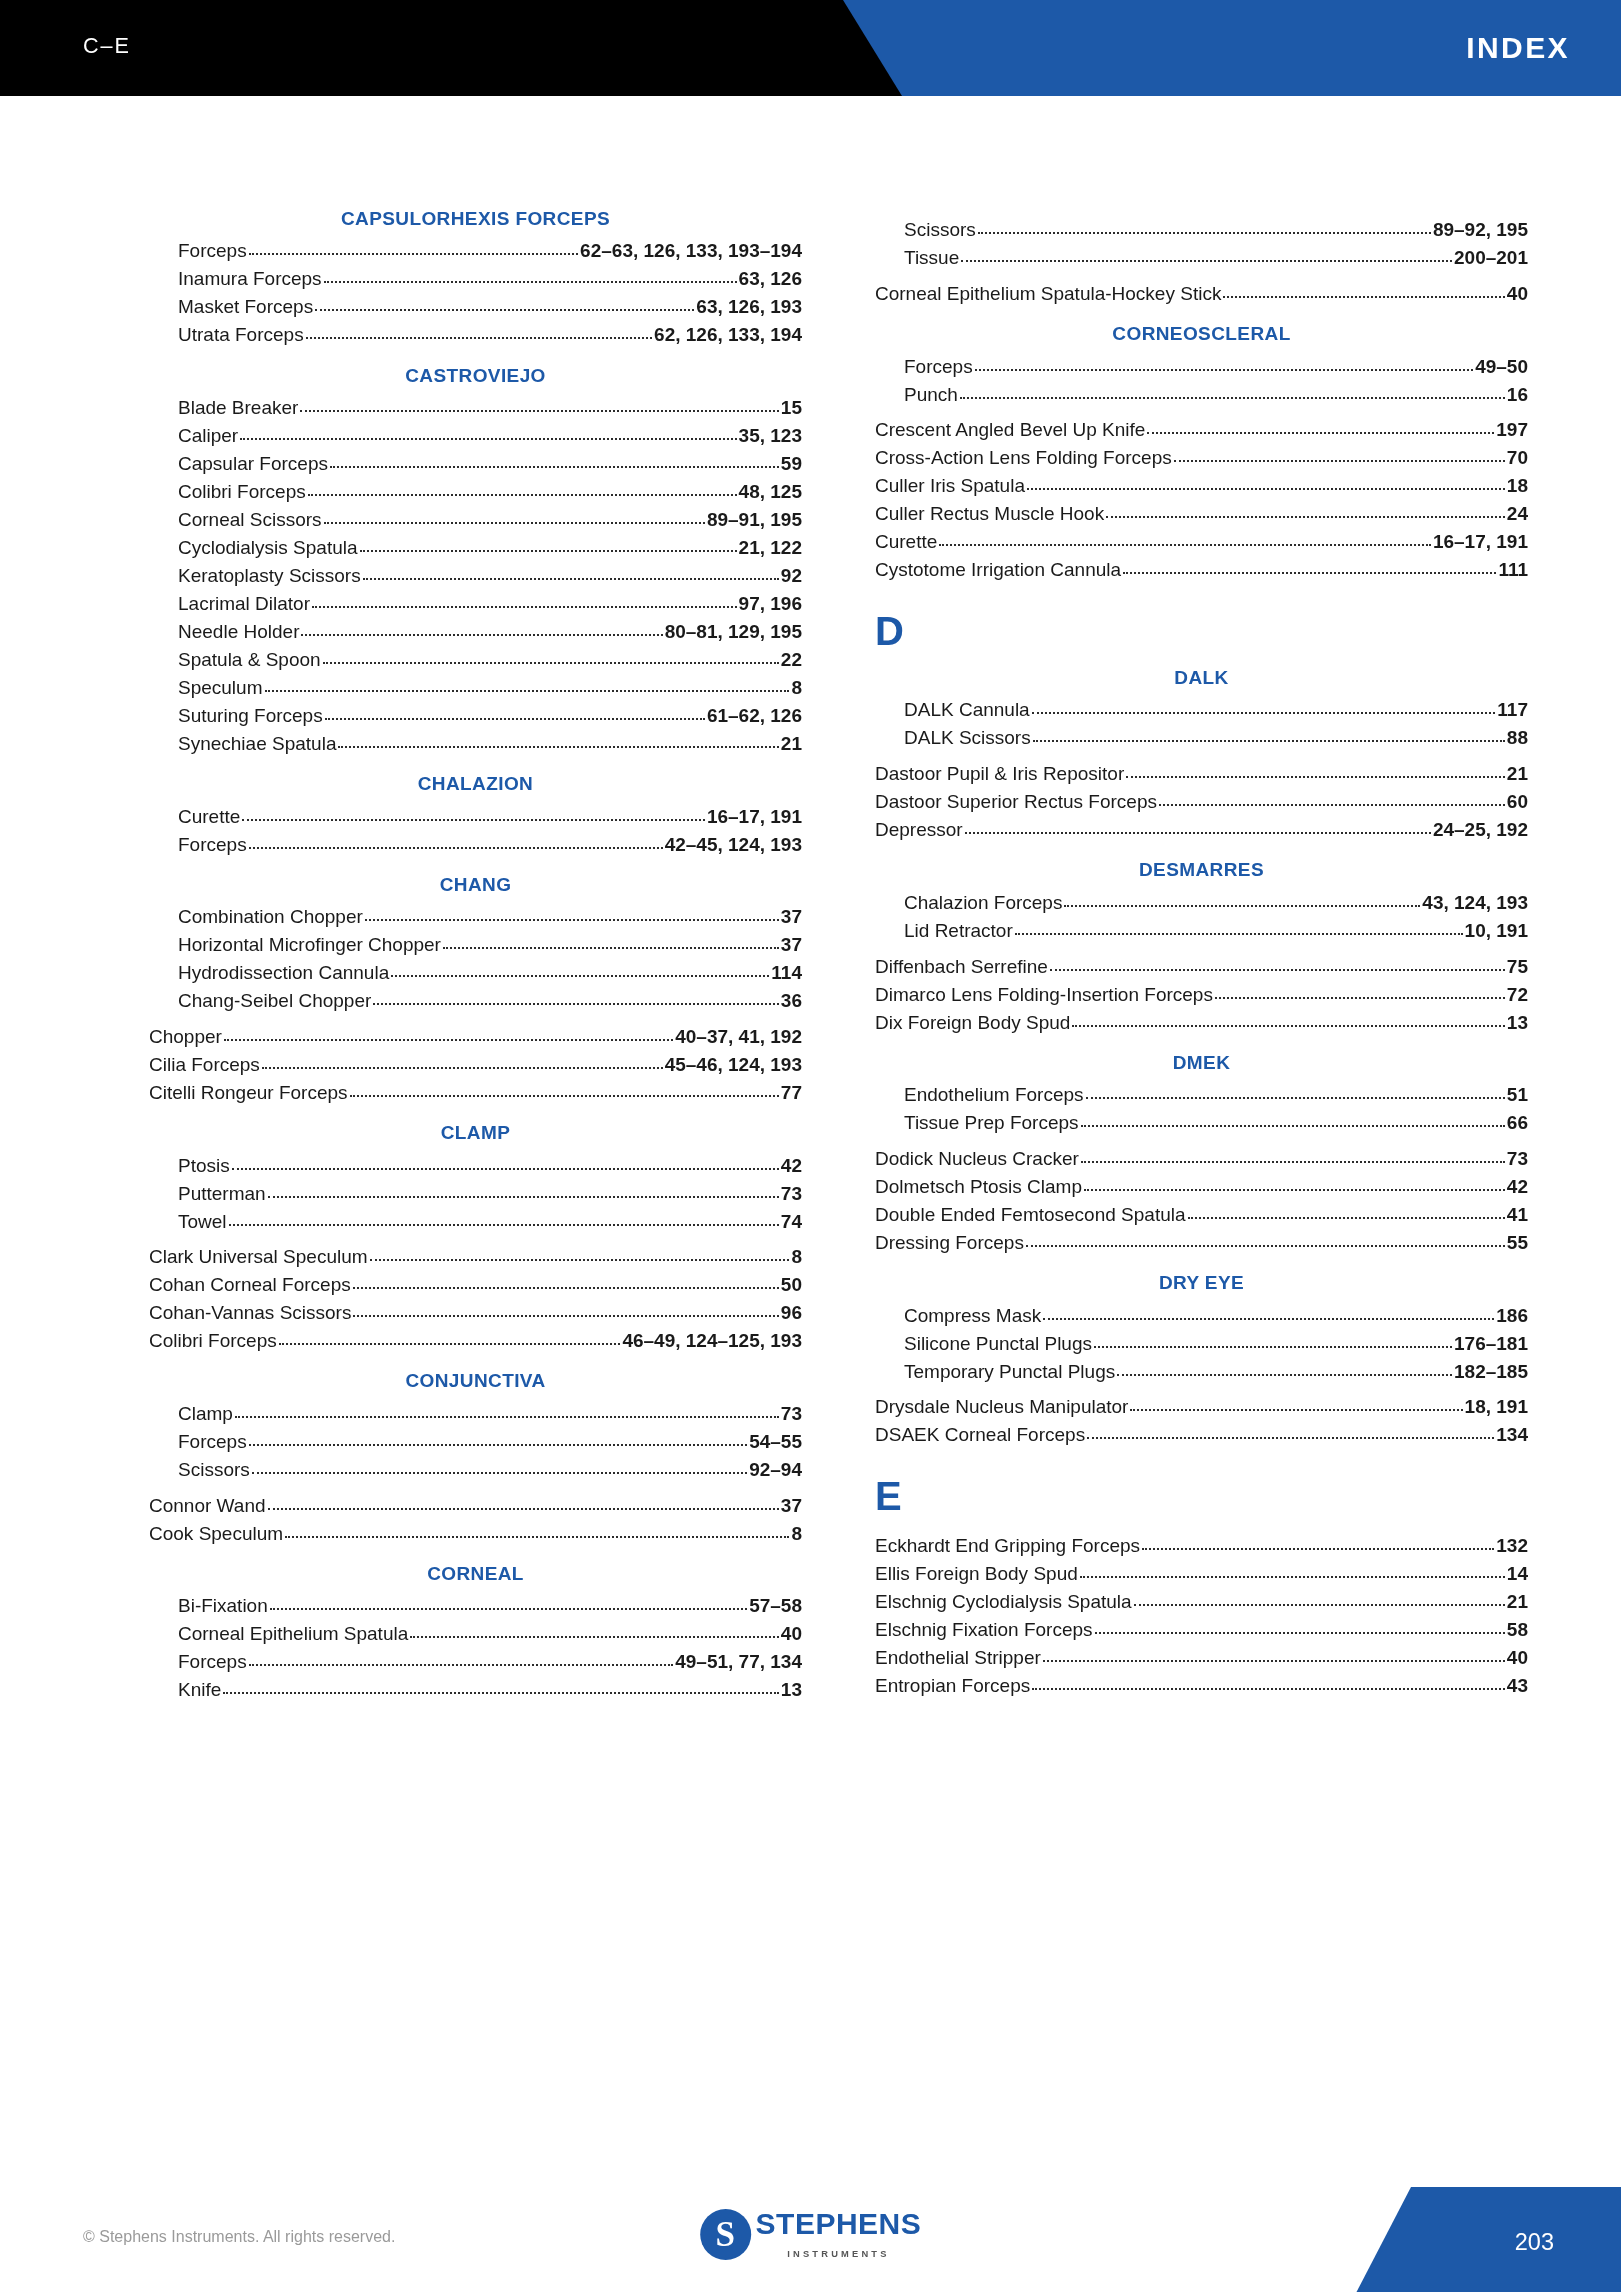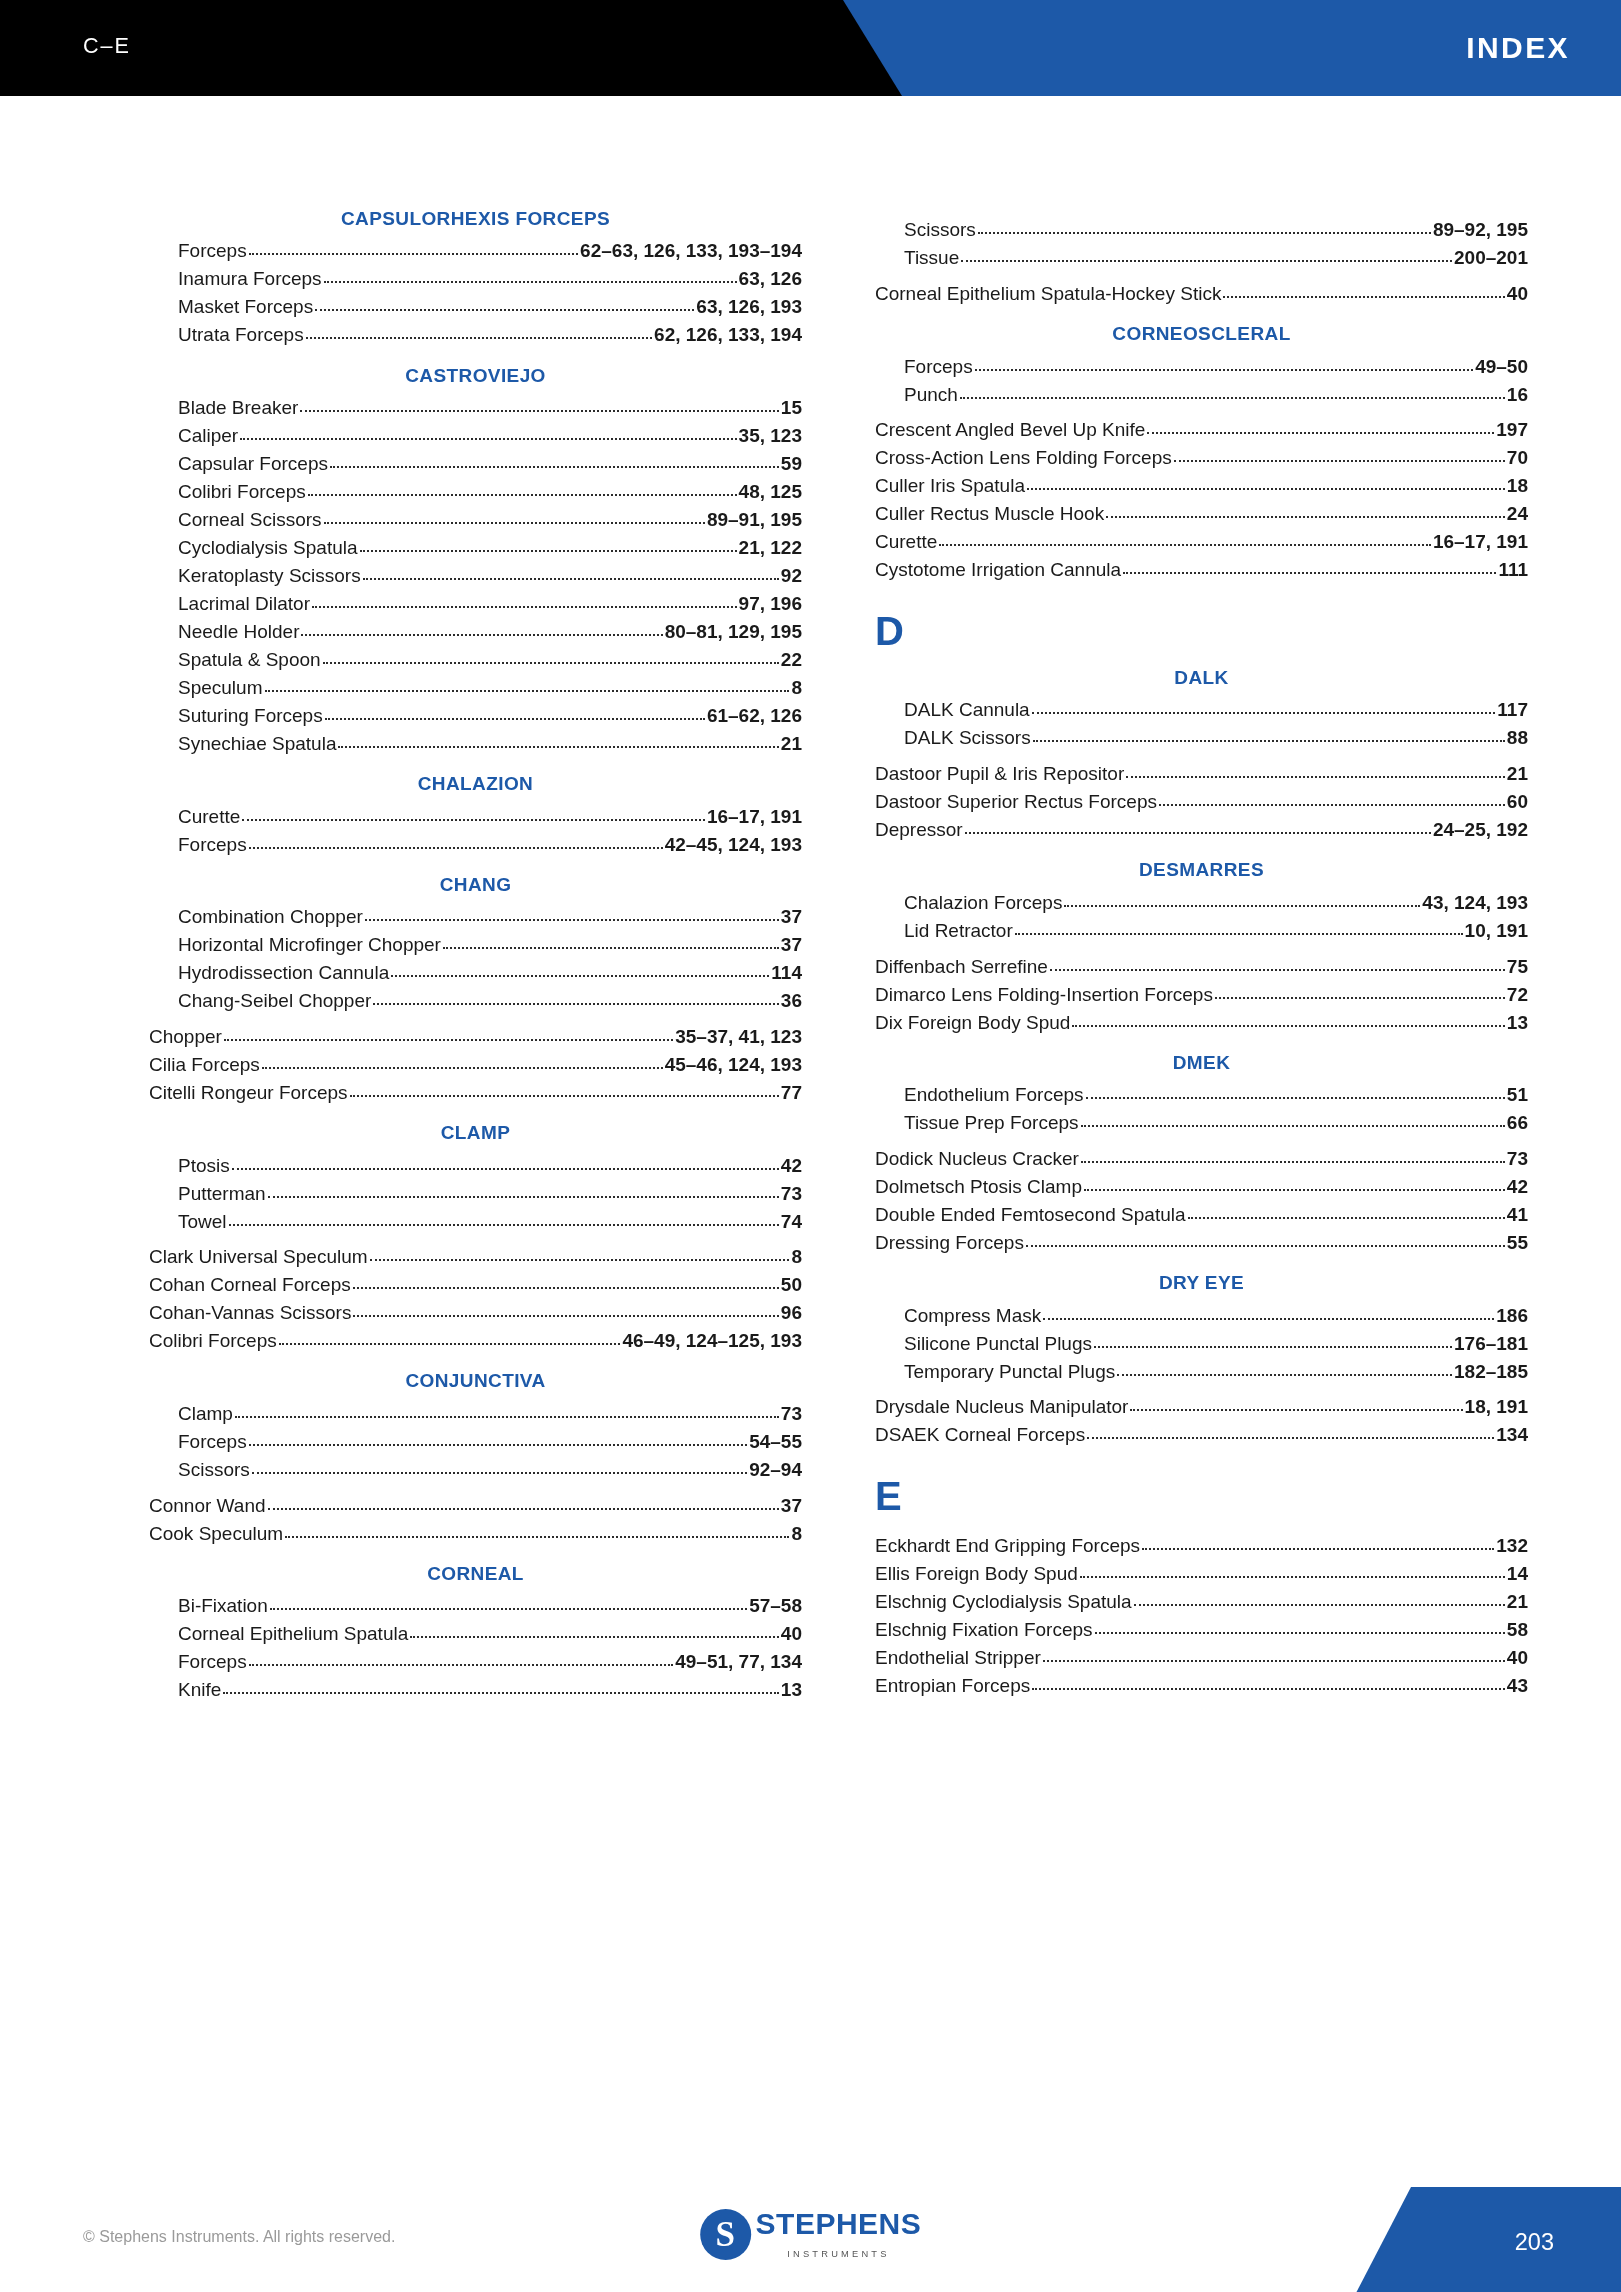--- a/index.html
+++ b/index.html
@@ -185,20 +185,21 @@
     font-weight: bold;
     font-size: 30px;
     letter-spacing: 0.5px;
   }
   .logo-sub {
     color: #555;
     font-size: 9.3px;
     letter-spacing: 3.2px;
     text-align: center;
     margin-top: 11px;
+    font-weight: bold;
   }
 </style>
 </head>
 <body>
 
 <div class="header">
   <div class="header-blue"></div>
   <div class="header-black"></div>
   <div class="header-letters">C–E</div>
   <div class="header-index">INDEX</div>
@@ -322,21 +323,21 @@
       </div>
       <div class="entry indent">
         <span class="label">Chang-Seibel Chopper</span>
         <span class="dots"></span>
         <span class="pages">36</span>
       </div>
       <div class="spacer"></div>
       <div class="entry">
         <span class="label">Chopper</span>
         <span class="dots"></span>
-        <span class="pages">35–37, 41, 123</span>
+        <span class="pages">40–37, 41, 192</span>
       </div>
       <div class="entry">
         <span class="label">Cilia Forceps</span>
         <span class="dots"></span>
         <span class="pages">45–46, 124, 193</span>
       </div>
       <div class="entry">
         <span class="label">Citelli Rongeur Forceps</span>
         <span class="dots"></span>
         <span class="pages">77</span>

